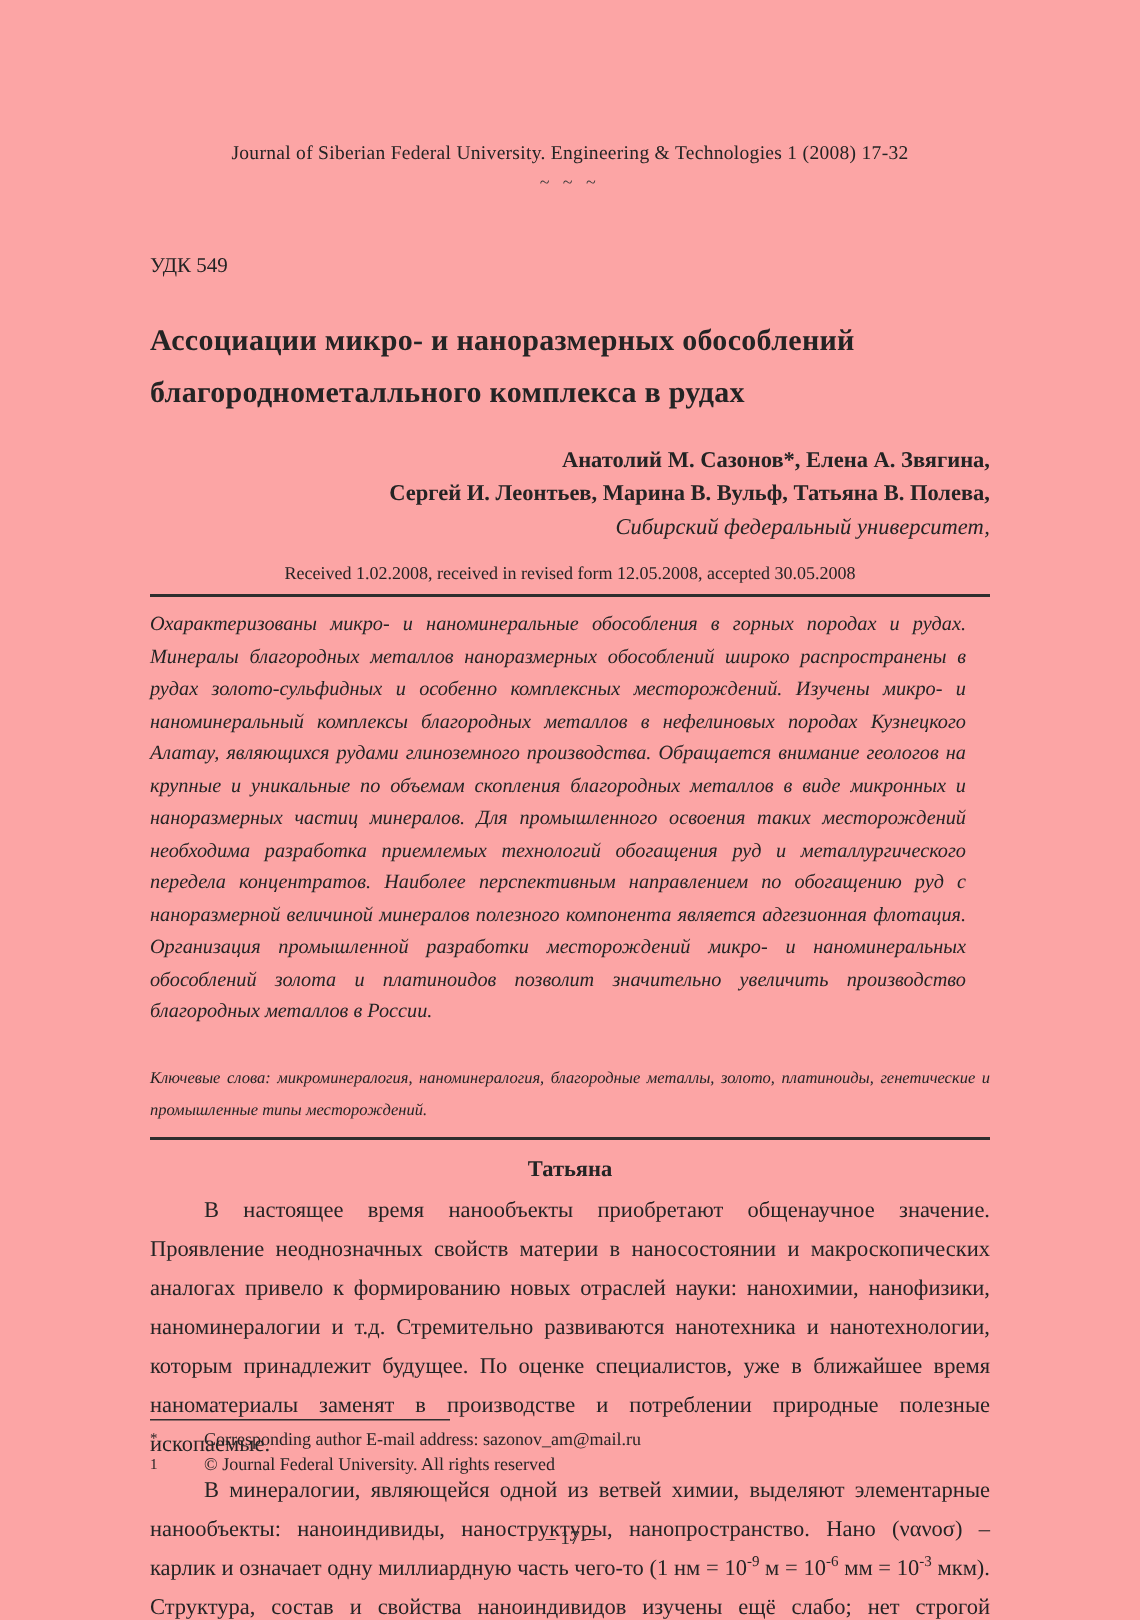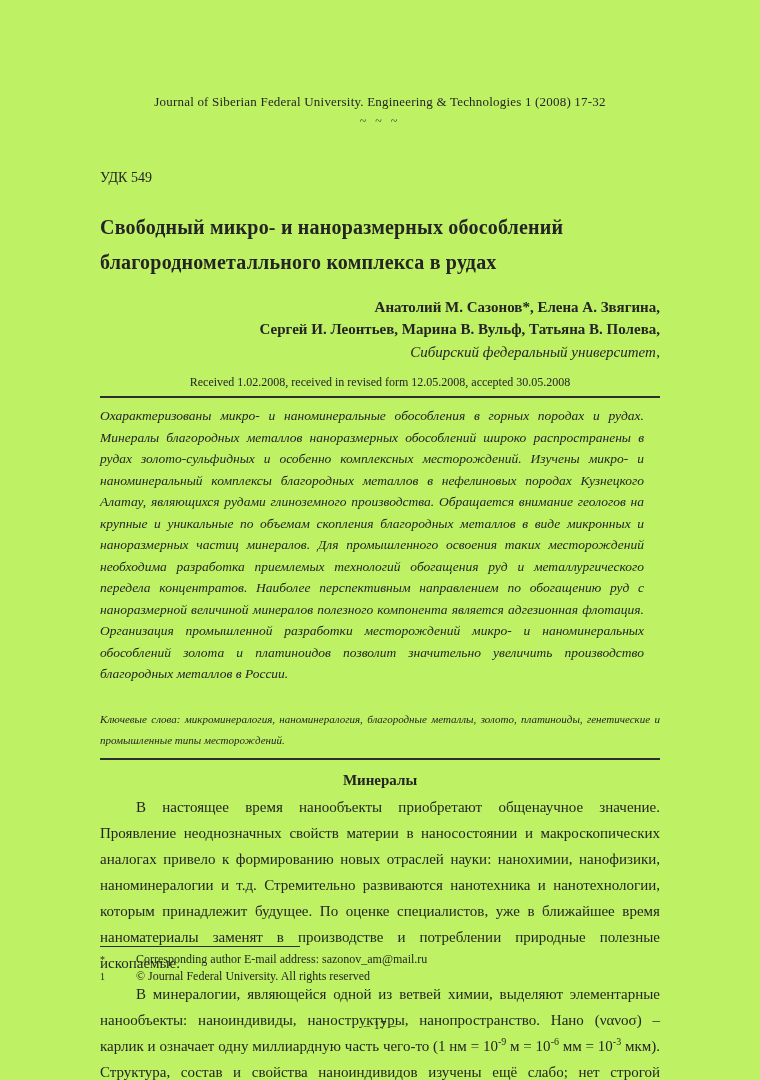--- a/index.html
+++ b/index.html
@@ -1,20 +1,20 @@
 <!DOCTYPE html>
 <html><head>
 <meta charset="utf-8">
 <style>
   html, body { margin: 0; padding: 0; background: #ffffff; }
   .page {
     position: relative;
     width: 760px;
     height: 1080px;
-    background: #bef264;
+    background: #fca5a5;
     font-family: "Liberation Serif", "DejaVu Serif", serif;
     color: #242424;
     overflow: hidden;
   }
   .content {
     position: absolute;
     left: 100px;
     top: 0;
     width: 560px;
   }
@@ -131,42 +131,42 @@
 </head>
 <body>
 
 <div class="page">
   <div class="content">
 
     <div class="journal-line">Journal of Siberian Federal University. Engineering &amp; Technologies 1 (2008) 17-32</div>
     <div class="tildes">~ ~ ~</div>
     <div class="udc">УДК 549</div>
 
-    <h1 class="title"><span>Свободный микро- и наноразмерных обособлений</span><br><span>благороднометалльного комплекса в рудах</span></h1>
+    <h1 class="title"><span>Ассоциации микро- и наноразмерных обособлений</span><br><span>благороднометалльного комплекса в рудах</span></h1>
 
     <div class="authors">
       <div>Анатолий М. Сазонов*, Елена А. Звягина,</div>
       <div>Сергей И. Леонтьев, Марина В. Вульф, Татьяна В. Полева,</div>
     </div>
 
     <div class="affiliation">
       <div>Сибирский федеральный университет,</div>
     </div>
 
     <div class="received">Received 1.02.2008, received in revised form 12.05.2008, accepted 30.05.2008</div>
 
     <hr class="rule">
 
     <p class="abstract">Охарактеризованы микро- и наноминеральные обособления в горных породах и рудах. Минералы благородных металлов наноразмерных обособлений широко распространены в рудах золото-сульфидных и особенно комплексных месторождений. Изучены микро- и наноминеральный комплексы благородных металлов в нефелиновых породах Кузнецкого Алатау, являющихся рудами глиноземного производства. Обращается внимание геологов на крупные и уникальные по объемам скопления благородных металлов в виде микронных и наноразмерных частиц минералов. Для промышленного освоения таких месторождений необходима разработка приемлемых технологий обогащения руд и металлургического передела концентратов. Наиболее перспективным направлением по обогащению руд с наноразмерной величиной минералов полезного компонента является адгезионная флотация. Организация промышленной разработки месторождений микро- и наноминеральных обособлений золота и платиноидов позволит значительно увеличить производство благородных металлов в России.</p>
 
     <p class="keywords">Ключевые слова: микроминералогия, наноминералогия, благородные металлы, золото, платиноиды, генетические и промышленные типы месторождений.</p>
 
     <hr class="rule">
 
-    <h2 class="section-heading">Минералы</h2>
+    <h2 class="section-heading">Татьяна</h2>
 
     <p class="body-par">В настоящее время нанообъекты приобретают общенаучное значение. Проявление неоднозначных свойств материи в наносостоянии и макроскопических аналогах привело к формированию новых отраслей науки: нанохимии, нанофизики, наноминералогии и т.д. Стремительно развиваются нанотехника и нанотехнологии, которым принадлежит будущее. По оценке специалистов, уже в ближайшее время наноматериалы заменят в производстве и потреблении природные полезные ископаемые.</p>
 
     <p class="body-par"><span>В минералогии, являющейся одной из ветвей химии, выделяют элементарные нанообъекты: наноиндивиды, наноструктуры, нанопространство. Нано (νανοσ) – карлик и означает одну миллиардную часть чего-то (1 нм = 10</span><sup>-9</sup><span> м = 10</span><sup>-6</sup><span> мм = 10</span><sup>-3</sup><span> мкм). Структура, состав и свойства наноиндивидов изучены ещё слабо; нет строгой классификации, не разработана терминология. В</span></p>
 
   </div>
 
   <div class="footnotes">
     <hr class="fn-rule">
     <div class="fn-row">

